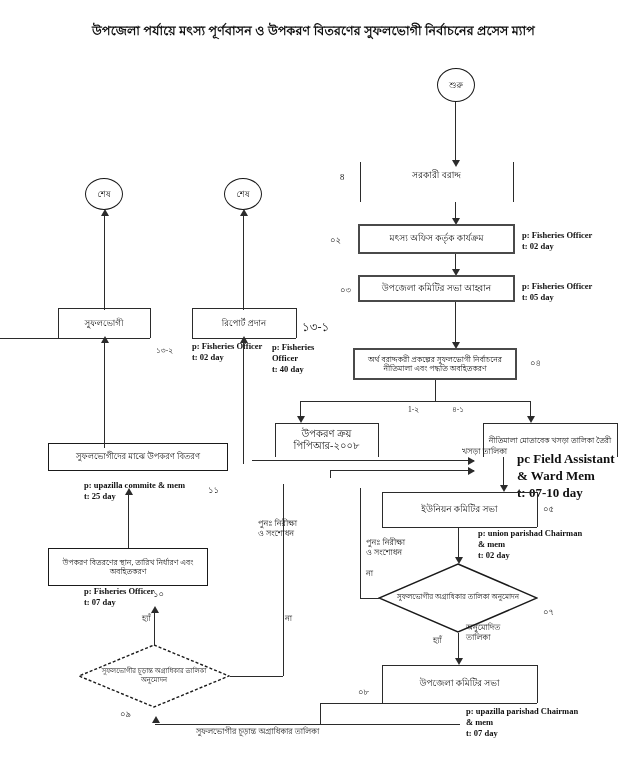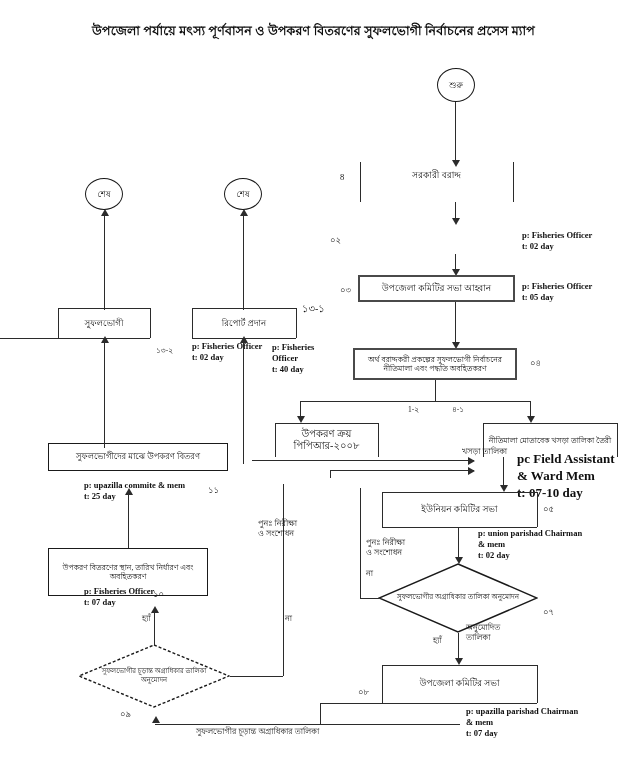--- a/index.html
+++ b/index.html
@@ -137,20 +137,23 @@
   <div class="vline" style="left:360px; top:162px; height:40px;"></div>
   <div class="vline" style="left:513px; top:162px; height:40px;"></div>
   <div class="node" style="left:360px; top:166px; width:153px; height:20px; font-size:9px;">
     <span>সরকারী বরাদ্দ</span>
   </div>
   <div class="step-num" style="left:340px; top:172px;">8</div>
 
   <div class="vline" style="left:455px; top:202px; height:18px;"></div>
   <div class="arrow-down" style="left:451.5px; top:218px;"></div>
 
+  <div class="node box thick" style="left:358px; top:224px; width:157px; height:30px;">
+    <span>মৎস্য অফিস কর্তৃক কার্যক্রম</span>
+  </div>
   <div class="step-num" style="left:330px; top:234px;">০২</div>
   <div class="note" style="left:522px; top:230px;">p: Fisheries Officer
 t: 02 day</div>
 
   <div class="vline" style="left:455px; top:254px; height:17px;"></div>
   <div class="arrow-down" style="left:451.5px; top:269px;"></div>
 
   <div class="node box thick" style="left:358px; top:275px; width:157px; height:27px;">
     <span>উপজেলা কমিটির সভা আহ্বান</span>
   </div>
@@ -273,21 +276,21 @@
   <div class="vline" style="left:154px; top:612px; height:34px;"></div>
   <div class="arrow-up" style="left:150.5px; top:606px;"></div>
 
   <div class="vline" style="left:283px; top:484px; height:158px;"></div>
   <div class="hline" style="left:230px; top:676px; width:53px;"></div>
   <div class="vline" style="left:283px; top:642px; height:34px;"></div>
   <div class="edge-label" style="left:285px; top:614px;">না</div>
   <div class="edge-label" style="left:258px; top:519px;">পুনঃ নিরীক্ষা
 ও সংশোধন</div>
 
-  <div class="node box" style="left:48px; top:548px; width:160px; height:48px; font-size:7.6px; padding:0 3px;">
+  <div class="node box" style="left:48px; top:548px; width:160px; height:38px; font-size:7.6px; padding:0 3px;">
     <span>উপকরণ বিতরণের স্থান, তারিখ নির্ধারণ এবং অবহিতকরণ</span>
   </div>
   <div class="step-num" style="left:153px; top:588px;">১০</div>
   <div class="note" style="left:84px; top:586px;">p: Fisheries Officer
 t: 07 day</div>
 
   <div class="vline" style="left:128px; top:494px; height:54px;"></div>
   <div class="arrow-up" style="left:124.5px; top:488px;"></div>
 
   <div class="node box" style="left:48px; top:443px; width:180px; height:28px; font-size:8.4px;">
@@ -316,21 +319,21 @@
     <span>শেষ</span>
   </div>
 
   <div class="vline" style="left:192px; top:308px; height:30px;"></div>
   <div class="vline" style="left:296px; top:308px; height:30px;"></div>
   <div class="hline" style="left:192px; top:308px; width:104px;"></div>
   <div class="hline" style="left:192px; top:338px; width:104px;"></div>
   <div class="node" style="left:192px; top:310px; width:104px; height:26px; font-size:8.6px;">
     <span>রিপোর্ট প্রদান</span>
   </div>
-  <div class="step-num" style="left:302px; top:301px; font-size:10px;">১৩-১</div>
+  <div class="step-num" style="left:302px; top:318px; font-size:12px;">১৩-১</div>
   <div class="note" style="left:192px; top:341px;">p: Fisheries Officer
 t: 02 day</div>
 
   <div class="vline" style="left:243px; top:338px; height:126px;"></div>
   <div class="arrow-up" style="left:239.5px; top:336px;"></div>
 
   <div class="vline" style="left:243px; top:215px; height:95px;"></div>
   <div class="arrow-up" style="left:239.5px; top:209px;"></div>
 
   <div class="node terminator" style="left:224px; top:178px; width:38px; height:32px;">

